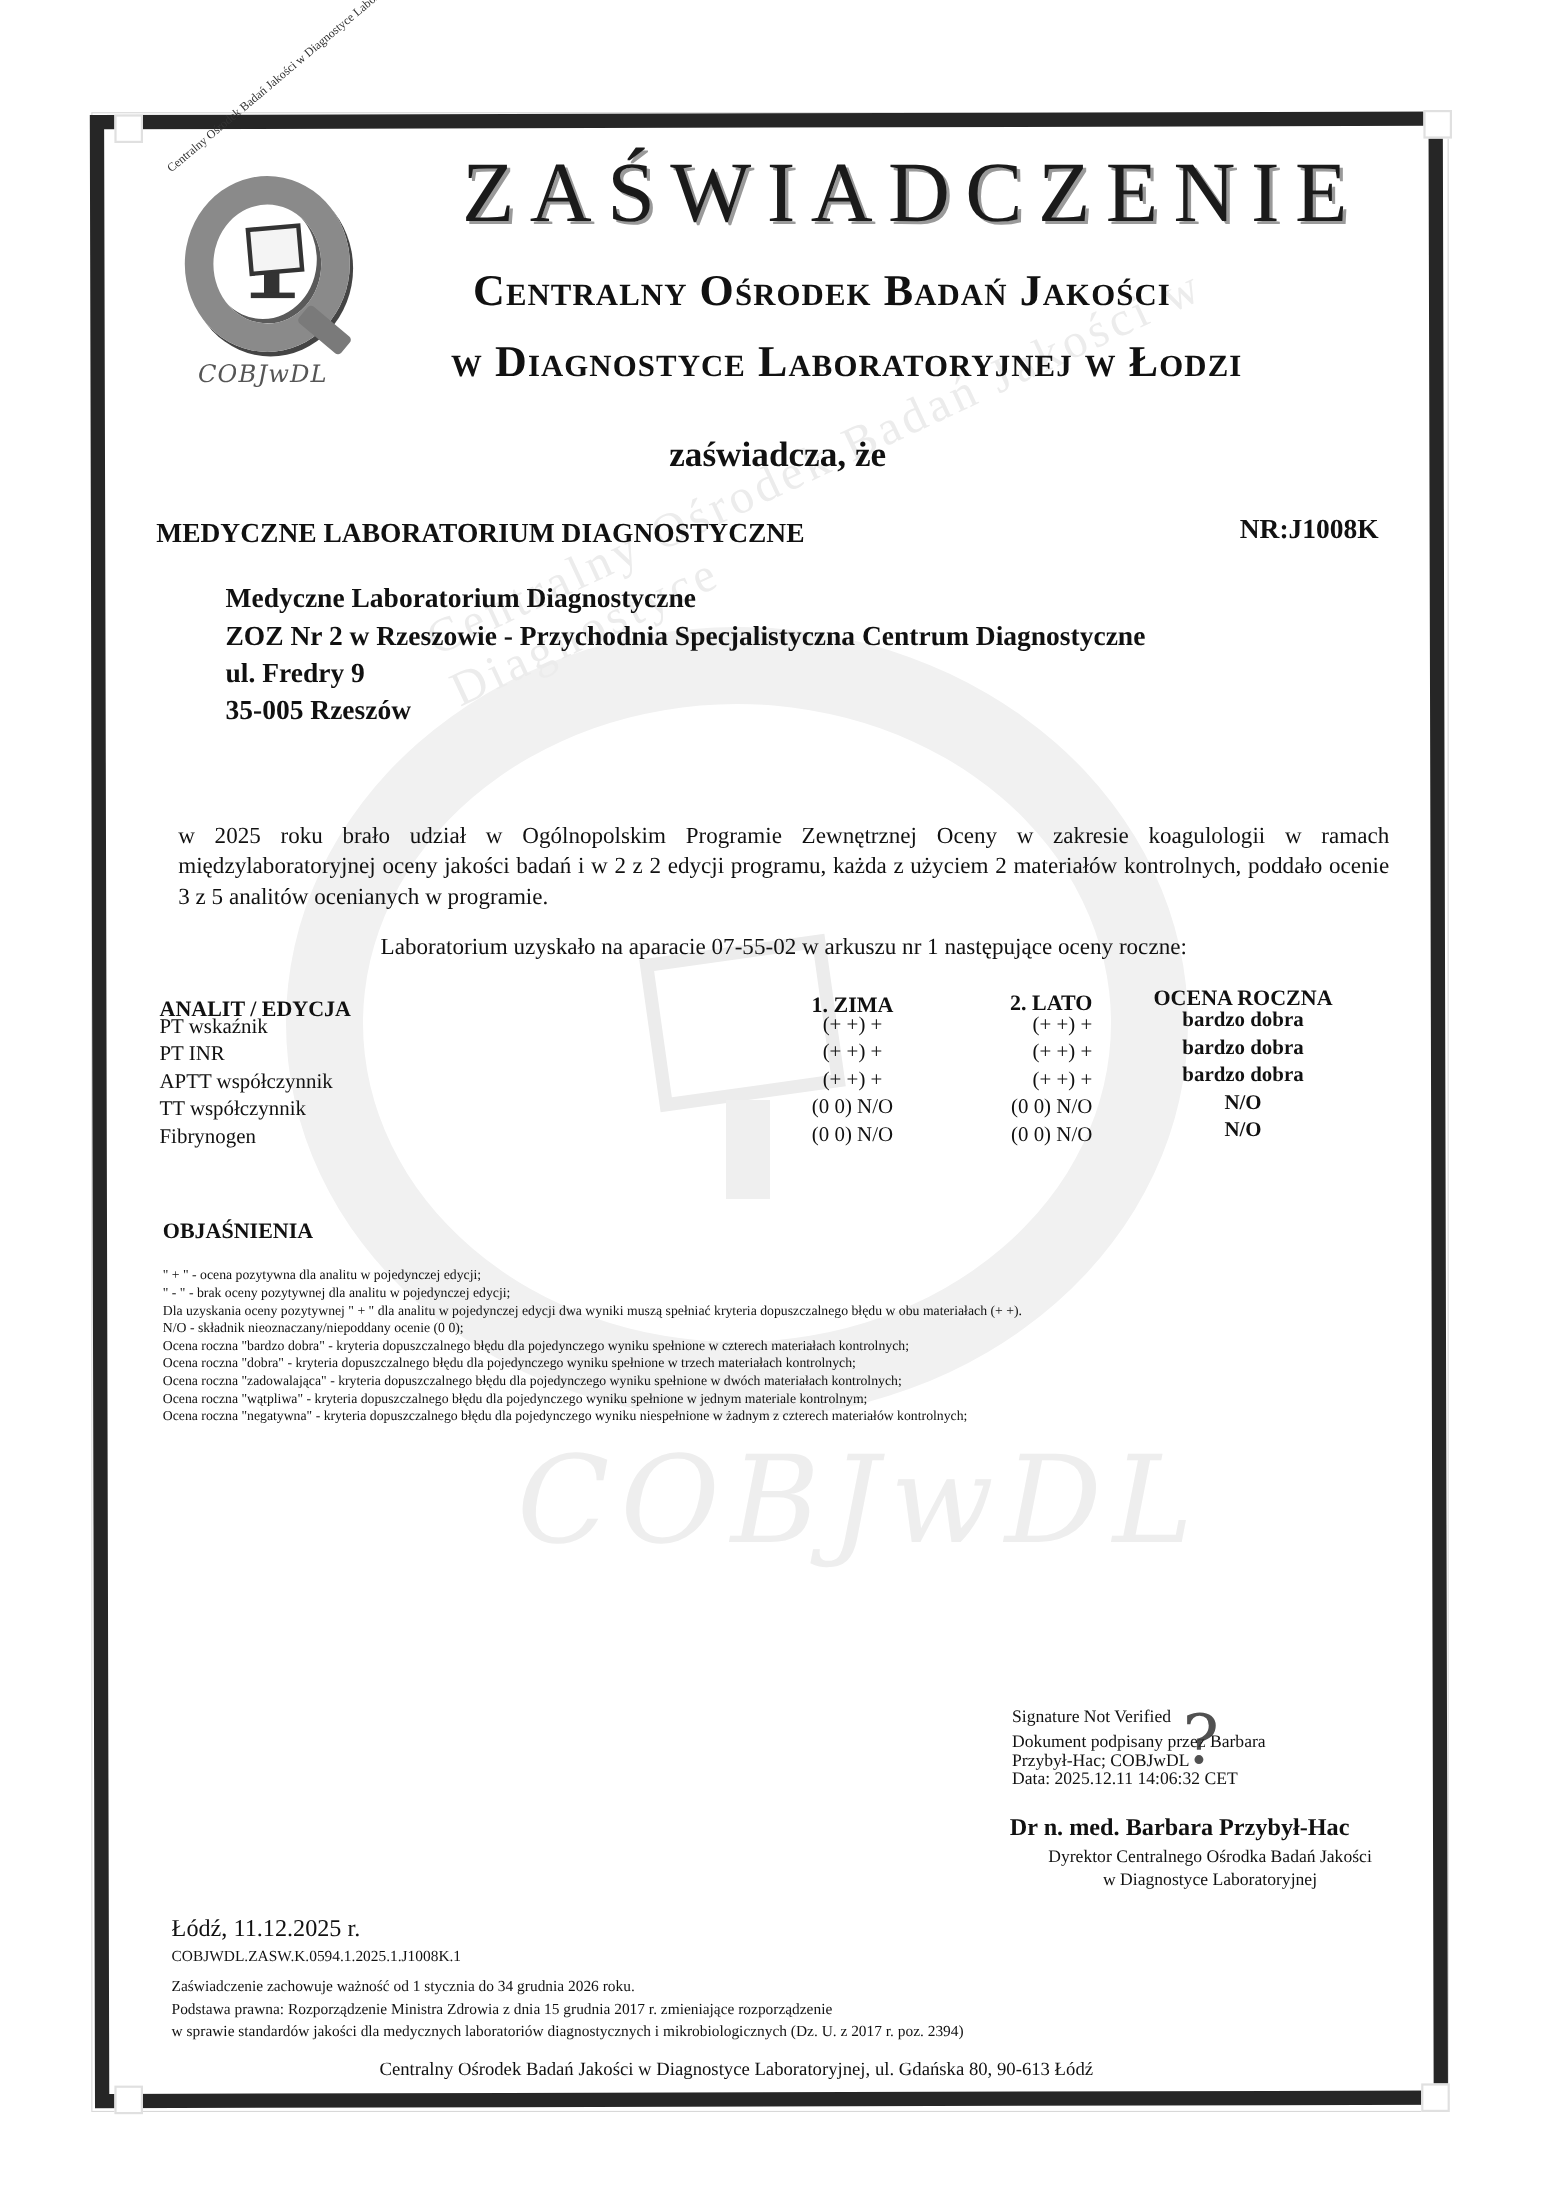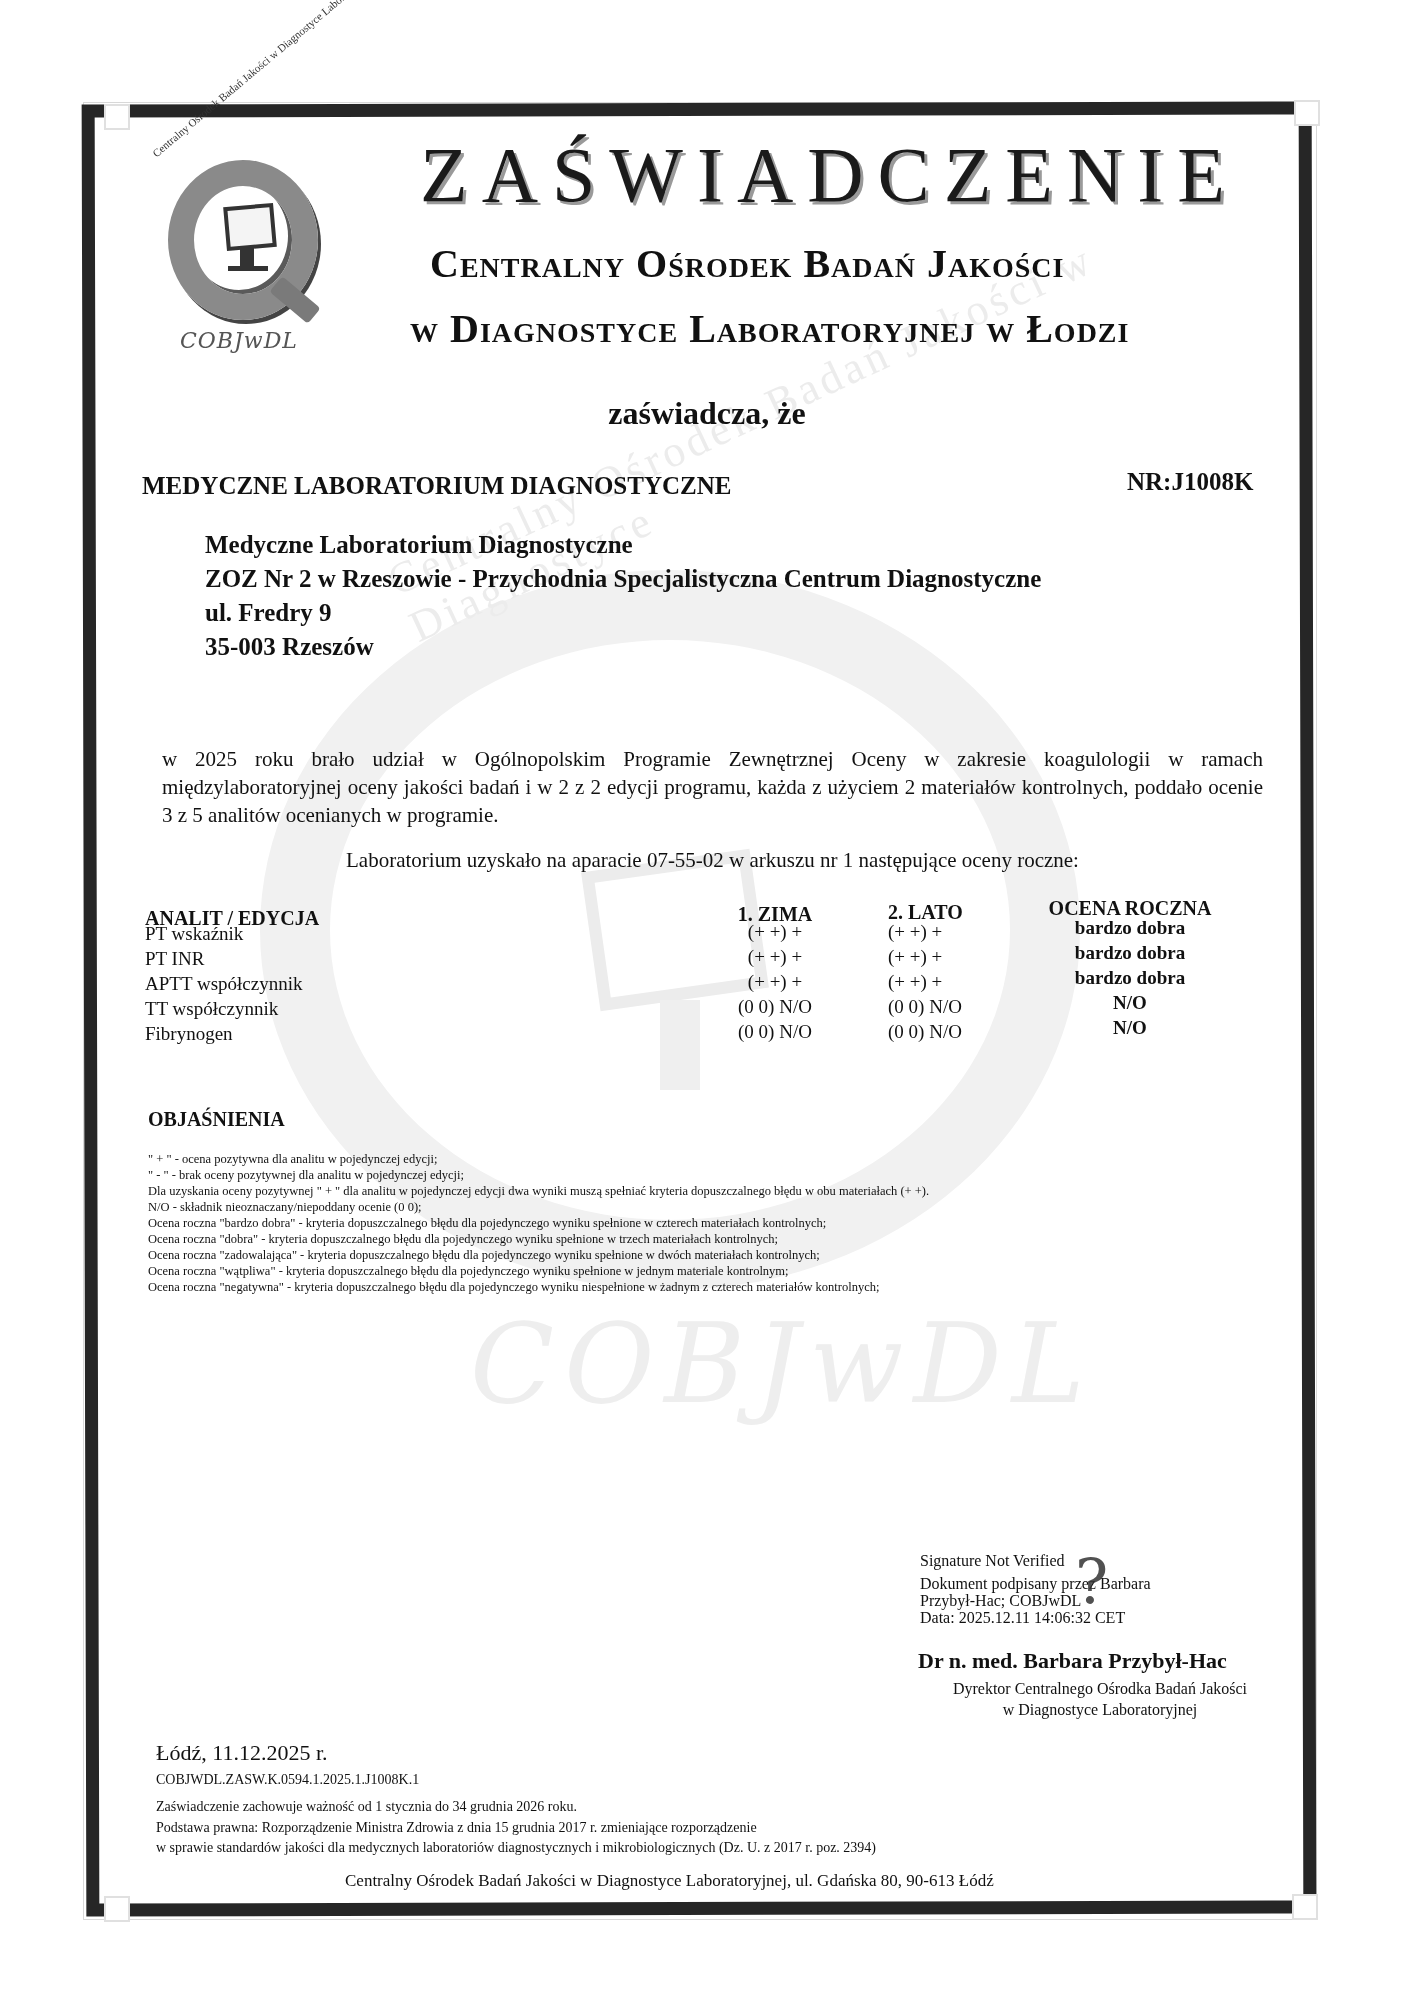--- a/index.html
+++ b/index.html
@@ -69,21 +69,21 @@
   .addr { position: absolute; left: 205px; top: 528px; font-size: 25px; font-weight: bold; line-height: 34px; }
 
   .para { position: absolute; left: 145px; top: 728px; width: 1135px; font-size: 21px; line-height: 28px; text-align: justify; }
   .para p { margin: 17px; }
 
   .results { position: absolute; left: 145px; top: 895px; width: 1140px; font-size: 19px; }
   .results .hdr { font-weight: bold; font-size: 20px; }
   .results .row { position: relative; height: 25px; }
   .results .c0 { position: absolute; left: 0; }
   .results .c1 { position: absolute; left: 540px; width: 180px; text-align: center; }
-  .results .c2 { position: absolute; left: 743px; width: 180px; text-align: left; }
+  .results .c2 { position: absolute; left: 668px; width: 180px; text-align: right; }
   .results .c3 { position: absolute; left: 885px; width: 200px; text-align: center; font-weight: bold; }
 
   .expl { position: absolute; left: 148px; top: 1108px; width: 1050px; }
   .expl-title { font-size: 20px; font-weight: bold; margin-bottom: 20px; }
   .expl-line { font-size: 12.5px; line-height: 16px; white-space: nowrap; }
 
   .sig { position: absolute; left: 920px; top: 1552px; font-size: 16px; line-height: 17px; }
   .sig .sv { margin-bottom: 6px; }
   .sig-q { position: absolute; left: 1075px; top: 1545px; font-size: 62px; color: #333; font-family: "DejaVu Serif", serif; opacity: 0.85; }
   .signer { position: absolute; left: 918px; top: 1648px; font-size: 22px; font-weight: bold; }
@@ -128,21 +128,21 @@
 
 <div class="attests">zaświadcza, że</div>
 
 <div class="lab-name">MEDYCZNE LABORATORIUM DIAGNOSTYCZNE</div>
 <div class="lab-nr">NR:J1008K</div>
 
 <div class="addr">
   <div>Medyczne Laboratorium Diagnostyczne</div>
   <div>ZOZ Nr 2 w Rzeszowie - Przychodnia Specjalistyczna Centrum Diagnostyczne</div>
   <div>ul. Fredry 9</div>
-  <div>35-003 Rzeszów</div>
+  <div>35-005 Rzeszów</div>
 </div>
 
 <div class="para">
   <p>w 2025 roku brało udział w Ogólnopolskim Programie Zewnętrznej Oceny w zakresie koagulologii w ramach międzylaboratoryjnej oceny jakości badań i w 2 z 2 edycji programu, każda z użyciem 2 materiałów kontrolnych, poddało ocenie 3 z 5 analitów ocenianych w programie.</p>
   <p style="text-align:center">Laboratorium uzyskało na aparacie 07-55-02 w arkuszu nr 1 następujące oceny roczne:</p>
 </div>
 
 <div class="results">
   <div class="row hdr" style="height:28px">
     <span class="c0" style="top:12px">ANALIT / EDYCJA</span>

